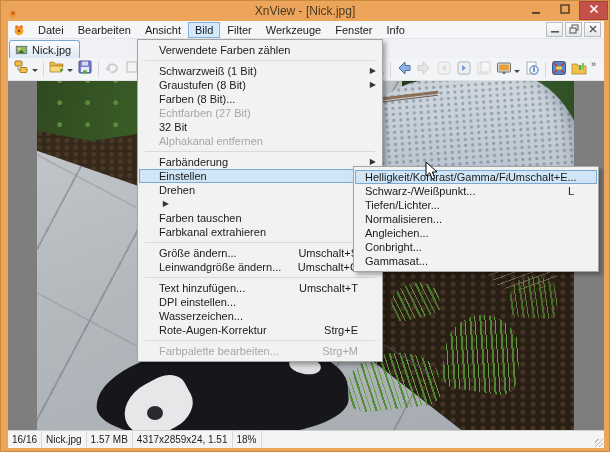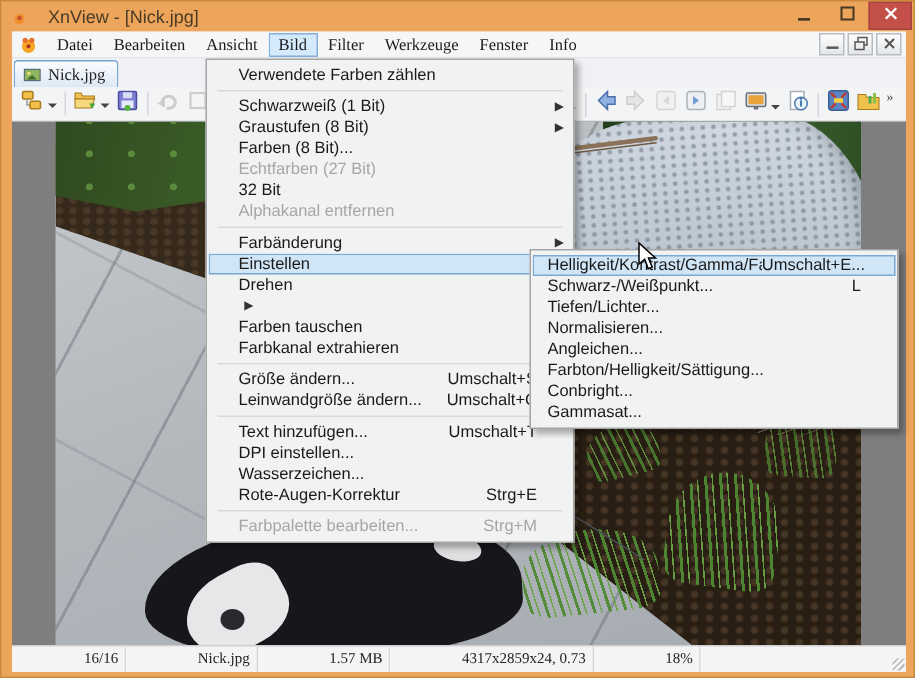--- a/index.html
+++ b/index.html
@@ -2,28 +2,28 @@
 <html><head>
 <meta charset="utf-8">
 <style>
   * { margin:0; padding:0; box-sizing:border-box; }
   html,body { width:610px; height:452px; font-family:"Liberation Sans", sans-serif; }
   .window { position:relative; width:610px; height:452px; background:#ECA55A; overflow:hidden;
             border:1px solid #C98A3E; }
   
   .titlebar { position:absolute; left:0; top:0; width:100%; height:20px; display:flex; align-items:center; }
   .title-icon { margin-left:6px; width:12px; height:12px; display:inline-block; }
-  .title-text { position:absolute; left:0; right:0; text-align:left; font-size:12px; color:#4A3B26;margin-left:31px; }
+  .title-text { position:absolute; left:0; right:0; text-align:center; font-size:12px; color:#4A3B26; }
   .caption { position:absolute; right:1px; top:0; display:flex; height:19px; z-index:5; }
   .cap-btn { width:29px; height:19px; display:flex; align-items:center; justify-content:center;
              color:#4A3B26; font-size:12px; }
   .cap-btn.close { background:#C35049; color:#fff; border:1px solid #A84440; }
   
   .app { position:absolute; left:7px; top:20px; width:596px; height:427px; background:#F4F5F7;
-         display:flex; flex-direction:column; overflow:hidden;font-family:Liberation Serif, serif; }
+         display:flex; flex-direction:column; overflow:hidden; }
   
   .menubar { height:18px; background:#F5F6F8; display:flex; align-items:center; font-size:11px;
              color:#1A1A1A; position:relative; flex:0 0 auto; border-bottom:1px solid #E3E5E8;}
   .mb-appicon { width:14px; height:14px; margin:0 5px 0 4px; }
   .mb-item { padding:1px 7px; height:16px; line-height:14px; cursor:default; }
   .mb-item.active { background:#D4E9FB; box-shadow:inset 0 0 0 1px #86B0D8; }
   .mdi-btns { position:absolute; right:3px; top:1px; display:flex; gap:2px; }
   .mdi-btn { width:17px; height:15px; background:linear-gradient(#FDFDFD,#E4E6E8); border:1px solid #B9BCC0;
              display:flex; align-items:center; justify-content:center; font-size:9px; color:#555; }
   
@@ -81,21 +81,21 @@
   .ph-cat { left:11%; top:76%; width:47%; height:26%; background:#17171B;
       border-radius:55% 45% 40% 50% / 70% 60% 40% 45%; transform:rotate(-3deg); }
   .ph-cat-paw { left:16%; top:86%; width:13%; height:15%; background:#E7E7E9;
       border-radius:60% 40% 50% 60%; transform:rotate(-28deg); }
   .ph-cat-spot { left:20.5%; top:93%; width:3%; height:4%; background:#2A2A2E; border-radius:50%; }
   .ph-cat-white2 { left:47%; top:79%; width:6%; height:5%; background:#DFDFE2; border-radius:50%; transform:rotate(10deg); }
   .ph-crack { left:63%; top:79%; width:11%; height:1px; background:#4A4F55; transform:rotate(32deg); }
   
   .statusbar { height:18px; background:#F4F4F4; border-top:1px solid #CFCFCF; display:flex;
                font-size:10px; color:#222; align-items:stretch; flex:0 0 auto; position:relative; }
-  .st-cell { border-right:1px solid #D9D9D9; display:flex; align-items:center; padding:0 4px; white-space:nowrap;margin-left:44px; }
+  .st-cell { border-right:1px solid #D9D9D9; display:flex; align-items:center; padding:0 4px; white-space:nowrap; }
   .grip { position:absolute; right:1px; bottom:1px; width:8px; height:8px;
           background:repeating-linear-gradient(135deg, transparent 0 2px, #B9B9B9 2px 3px); }
   
   .menu { position:absolute; background:#F1F2F2; border:1px solid #A5A5A5; z-index:10;
           box-shadow:3px 3px 4px rgba(0,0,0,.30); padding:3px 1px; font-size:11px; color:#1A1A1A; }
   #bild-menu { left:136px; top:38px; width:246px; }
   #einstellen-submenu { left:352px; top:165px; width:246px; z-index:11; }
   .mrow { height:14px; display:flex; align-items:center; padding:0 5px 0 20px; line-height:14px; }
   #einstellen-submenu .mrow { padding-left:10px; }
   .mrow .lbl { flex:1 1 auto; white-space:nowrap; overflow:hidden; }
@@ -324,21 +324,21 @@
         <div class="ph ph-cat-spot"></div>
         <div class="ph ph-cat-white2"></div>
         <div class="ph ph-crack"></div>
       </div>
     </div>
 
     <div class="statusbar" id="statusbar">
         <span class="st-cell" style="min-width: 30px;">16/16</span>
         <span class="st-cell" style="min-width: 38px;">Nick.jpg</span>
         <span class="st-cell" style="min-width: 34px;">1.57 MB</span>
-        <span class="st-cell" style="min-width: 90px;">4317x2859x24, 0.73</span>
+        <span class="st-cell" style="min-width: 90px;">4317x2859x24, 1.51</span>
         <span class="st-cell" style="min-width: 24px;">18%</span>
         <span class="grip"></span>
       </div>
   </div>
 
   <div class="menu" id="bild-menu">
       <div class="mrow">
         <span class="lbl">Verwendete Farben zählen</span>
         <span class="arr"></span>
       </div>
@@ -442,24 +442,20 @@
       <div class="mrow">
         <span class="lbl">Tiefen/Lichter...</span>
         <span class="arr"></span>
       </div>
       <div class="mrow">
         <span class="lbl">Normalisieren...</span>
         <span class="arr"></span>
       </div>
       <div class="mrow">
         <span class="lbl">Angleichen...</span>
-        <span class="arr"></span>
-      </div>
-      <div class="mrow">
-        <span class="lbl">Farbton/Helligkeit/Sättigung...</span>
         <span class="arr"></span>
       </div>
       <div class="mrow">
         <span class="lbl">Conbright...</span>
         <span class="arr"></span>
       </div>
       <div class="mrow">
         <span class="lbl">Gammasat...</span>
         <span class="arr"></span>
       </div>

